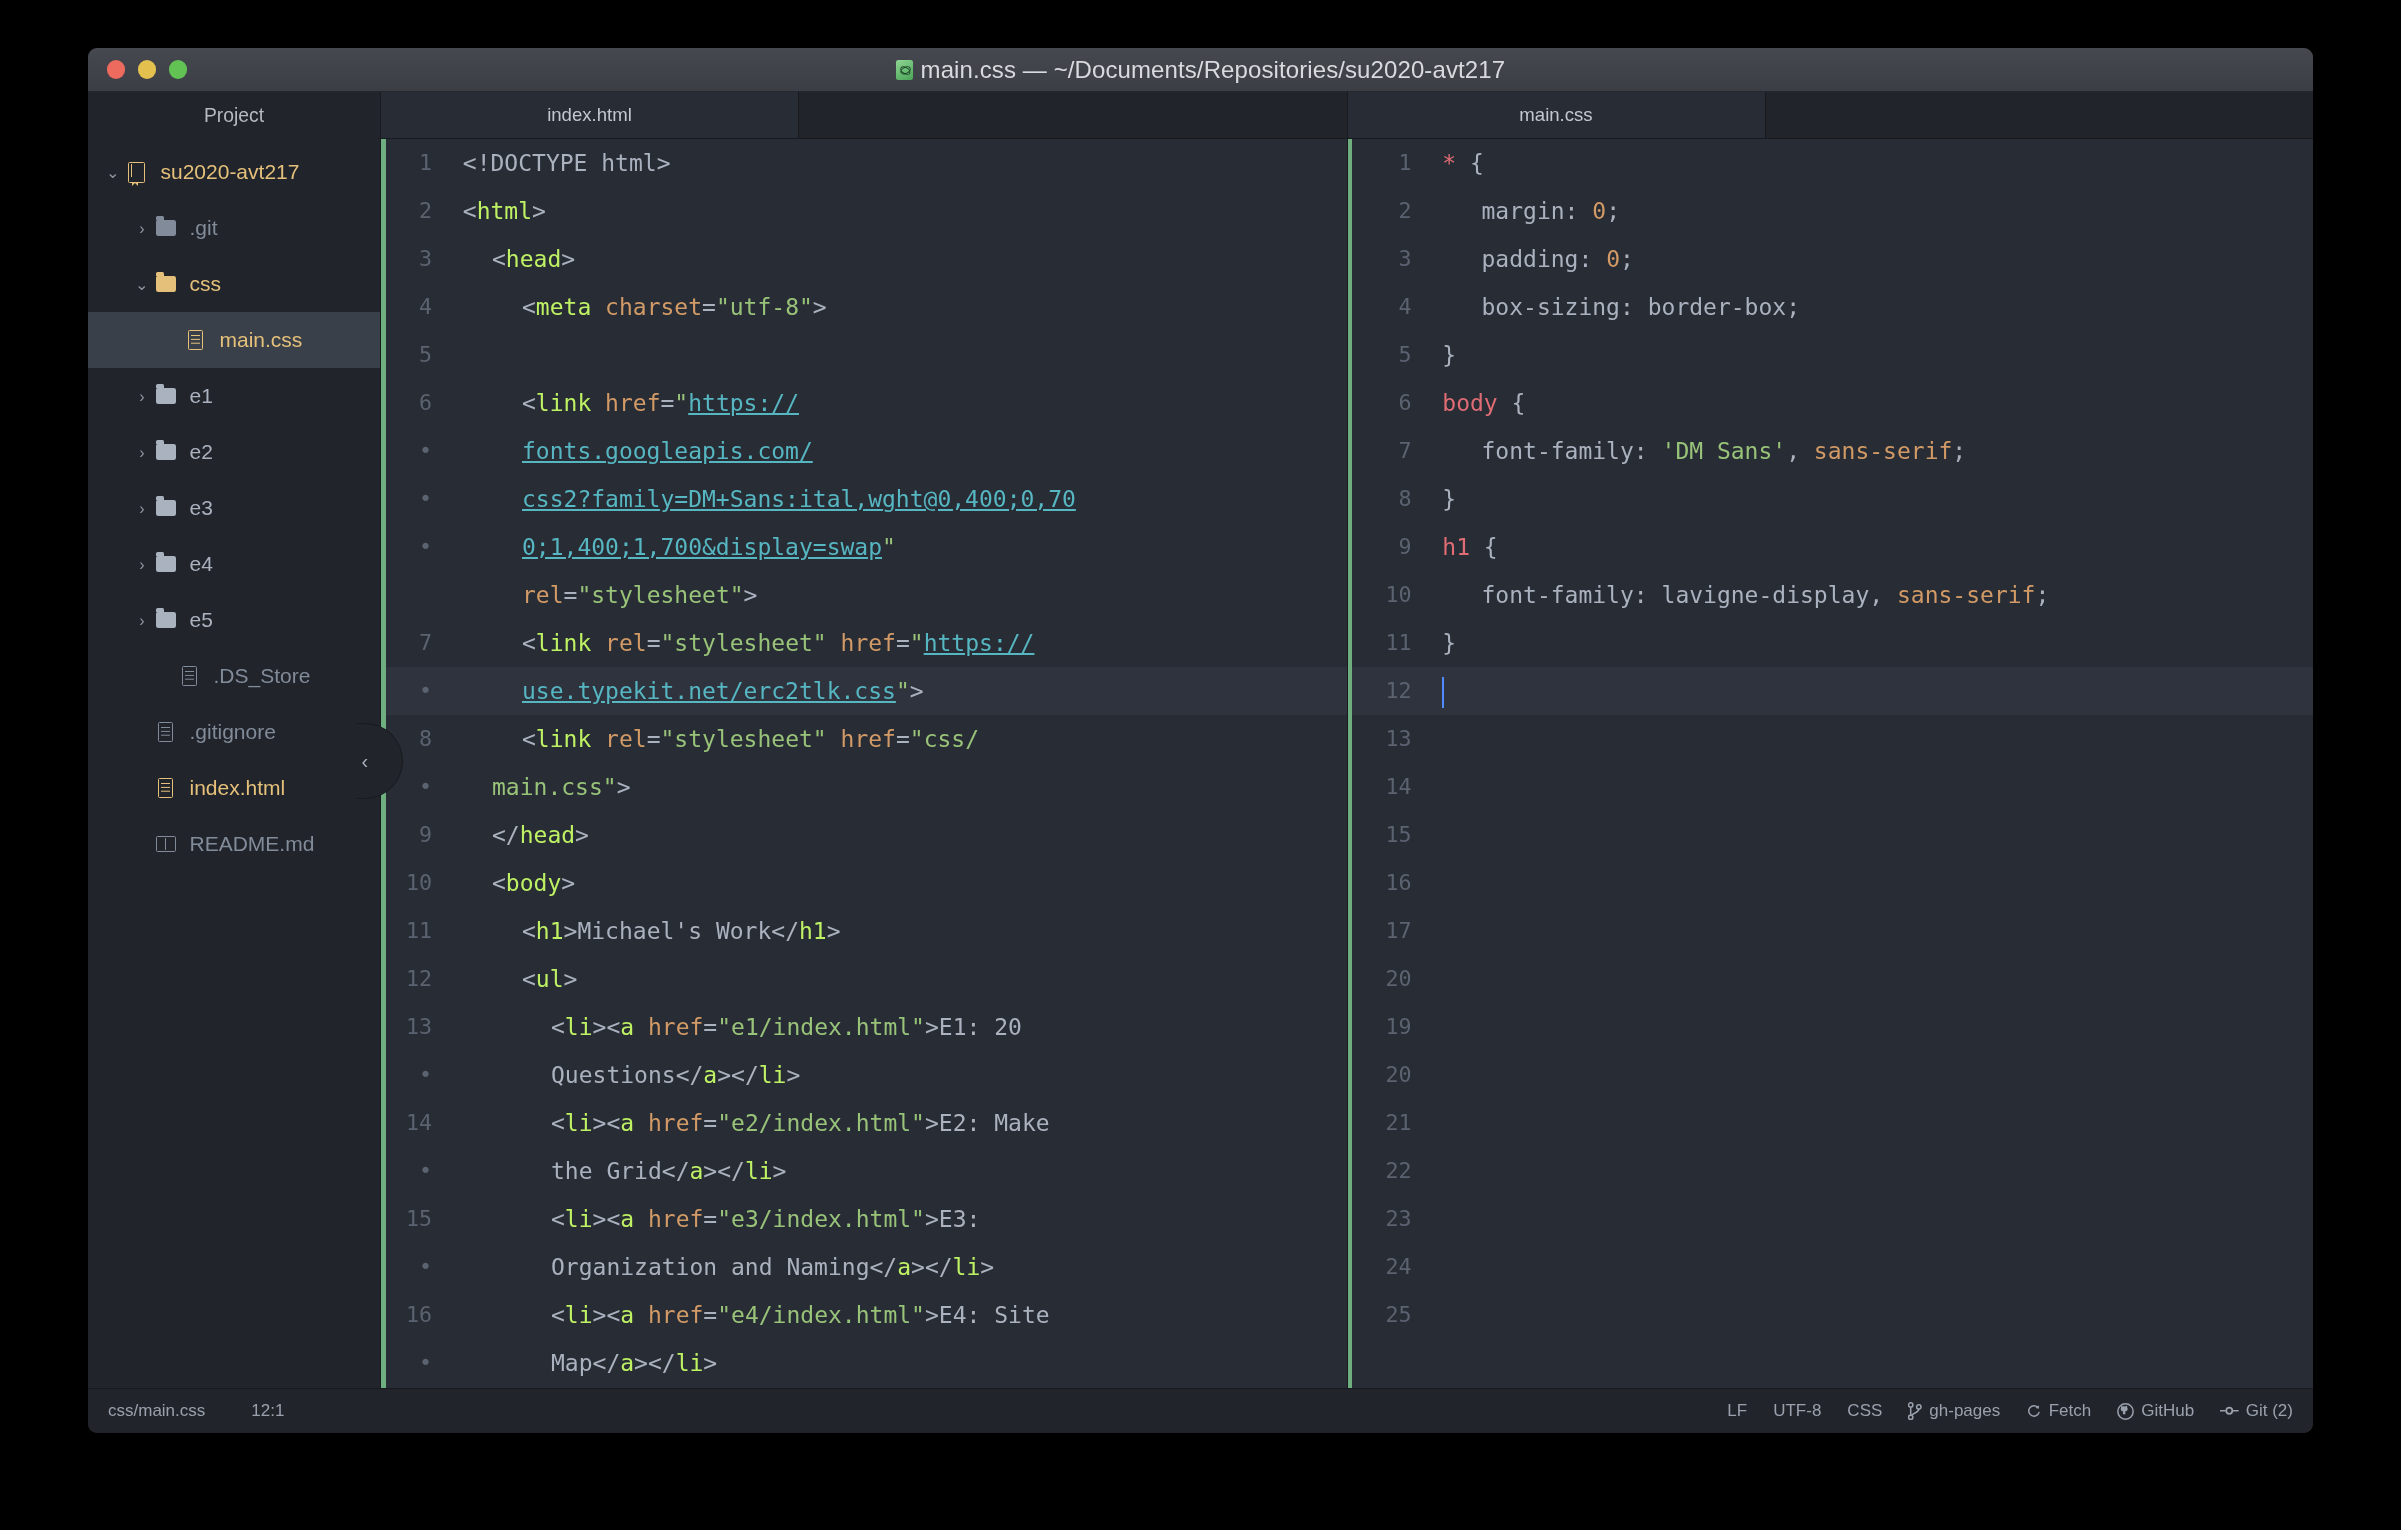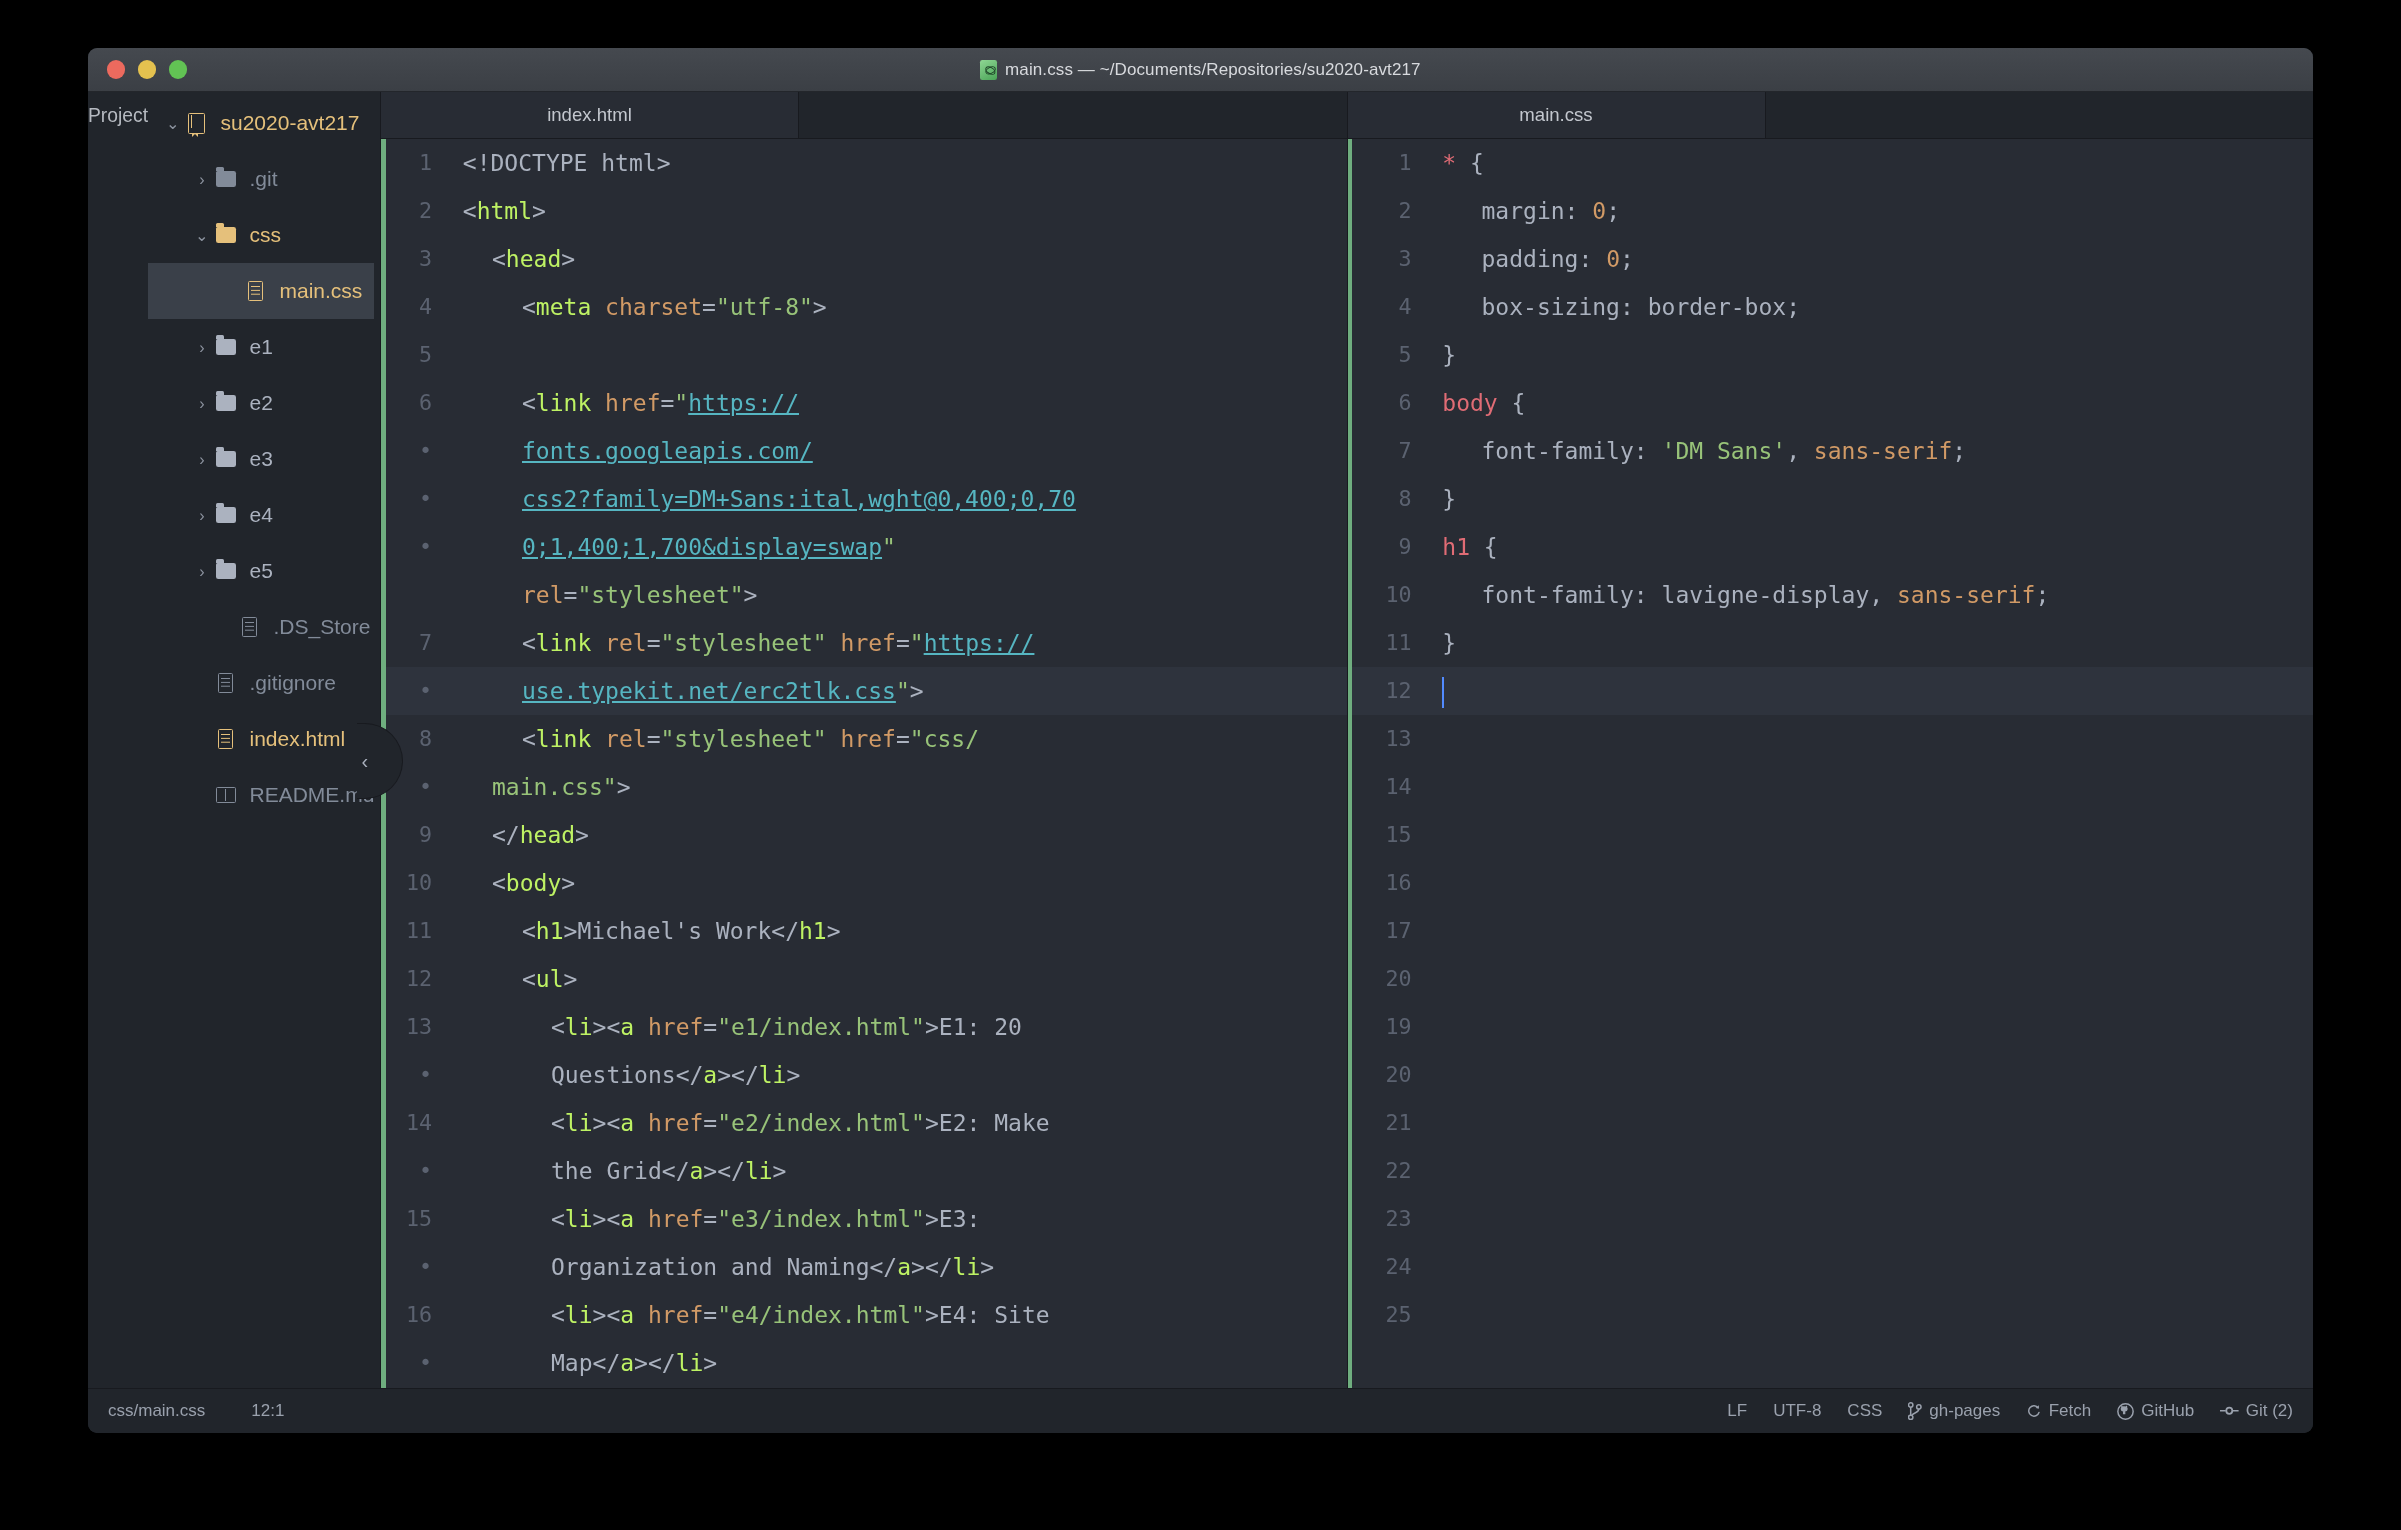--- a/index.html
+++ b/index.html
@@ -67,37 +67,37 @@
   }
   .atom-icon::before{
     content:"";
     position:absolute; left:50%; top:50%;
     width:8.5px; height:4.6px; margin-left:-4.3px; margin-top:-2.3px;
     border:1.2px solid #1d4427;
     border-radius:50%;
     transform: rotate(32deg);
   }
   .title-text {
-    color:#d8dade; font-size: 17px; letter-spacing: 0.1px;
+    color:#d8dade; font-size: 24px; letter-spacing: 0.1px;
   }
   
   .body {
     flex: 1 1 auto;
     display: flex;
     min-height: 0;
     background:#282c34;
   }
   
   .sidebar {
     flex: 0 0 292px;
     width: 292px;
     background:#21252b;
     border-right:0.8px solid #181a1f;
     position:relative;
-    display:flex; flex-direction:row;
+    display:flex; flex-direction:column;
   }
   .sidebar-title {
     text-align:center;
     color:#b6bac1;
     font-size:19.3px;
     padding: 13px 0 14px 0;
   }
   .tree { padding-top: 3.1px; }
   .tree-row {
     display:flex; align-items:center;

